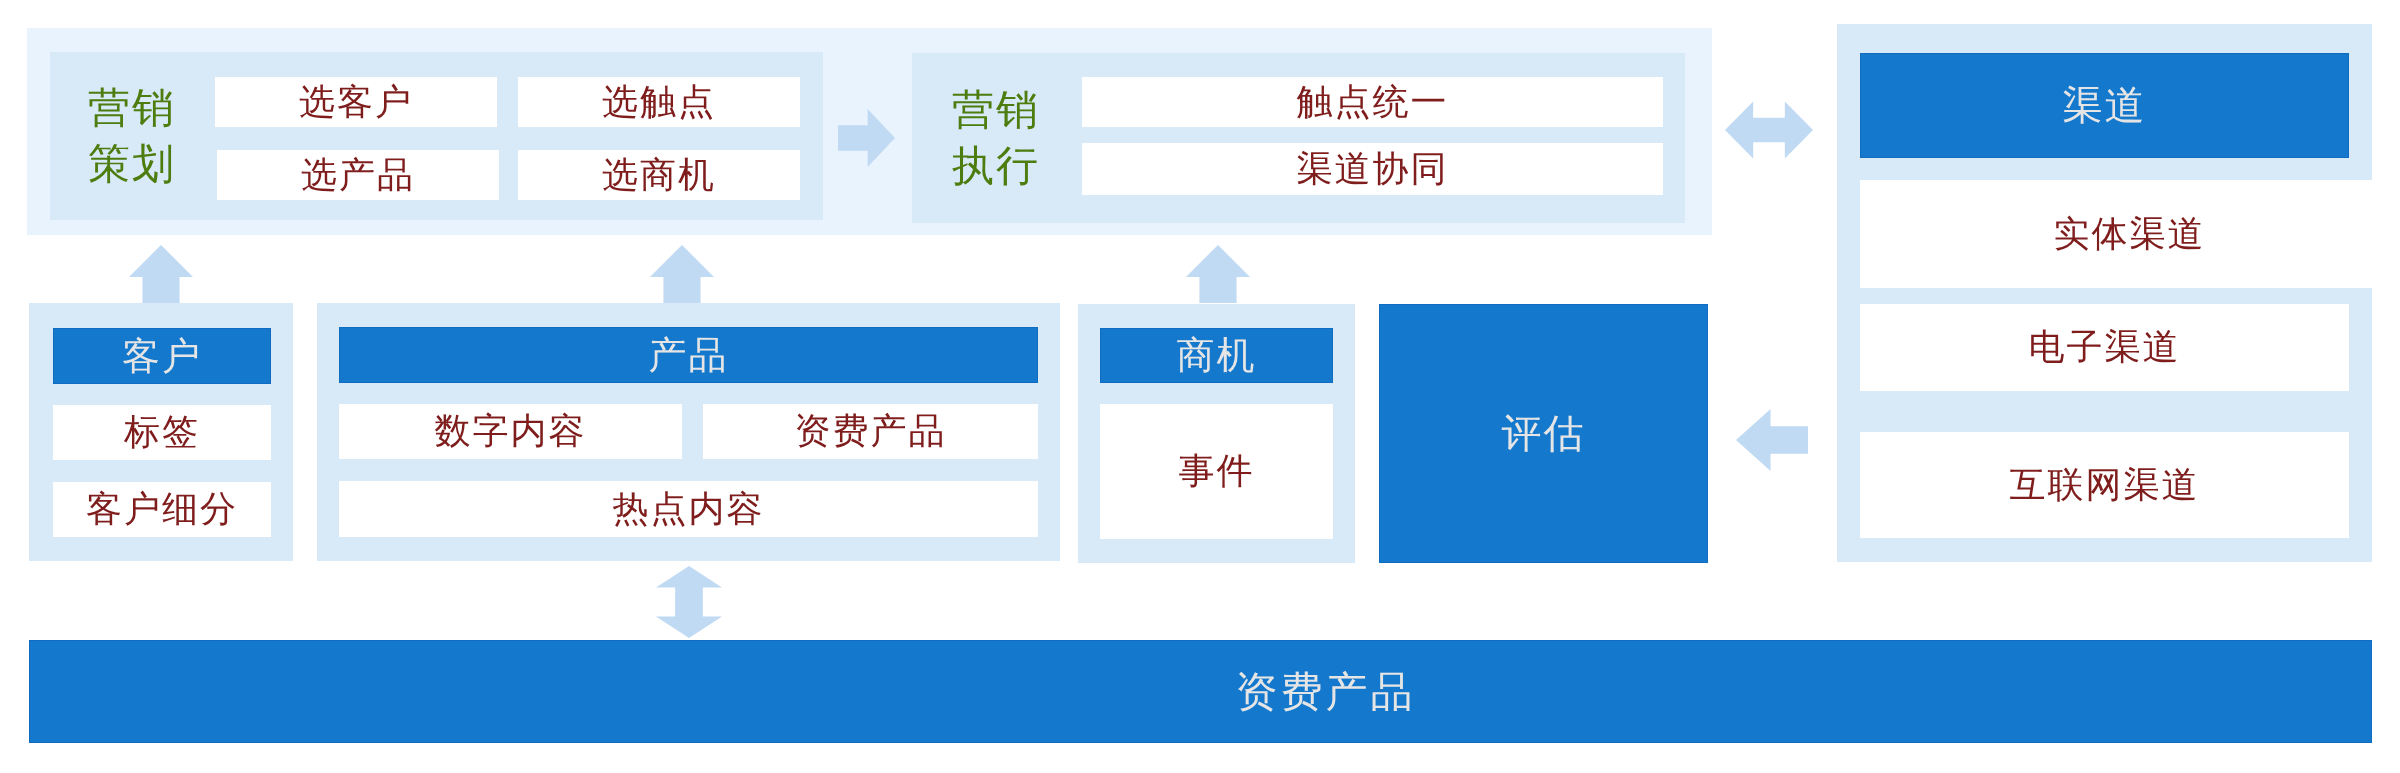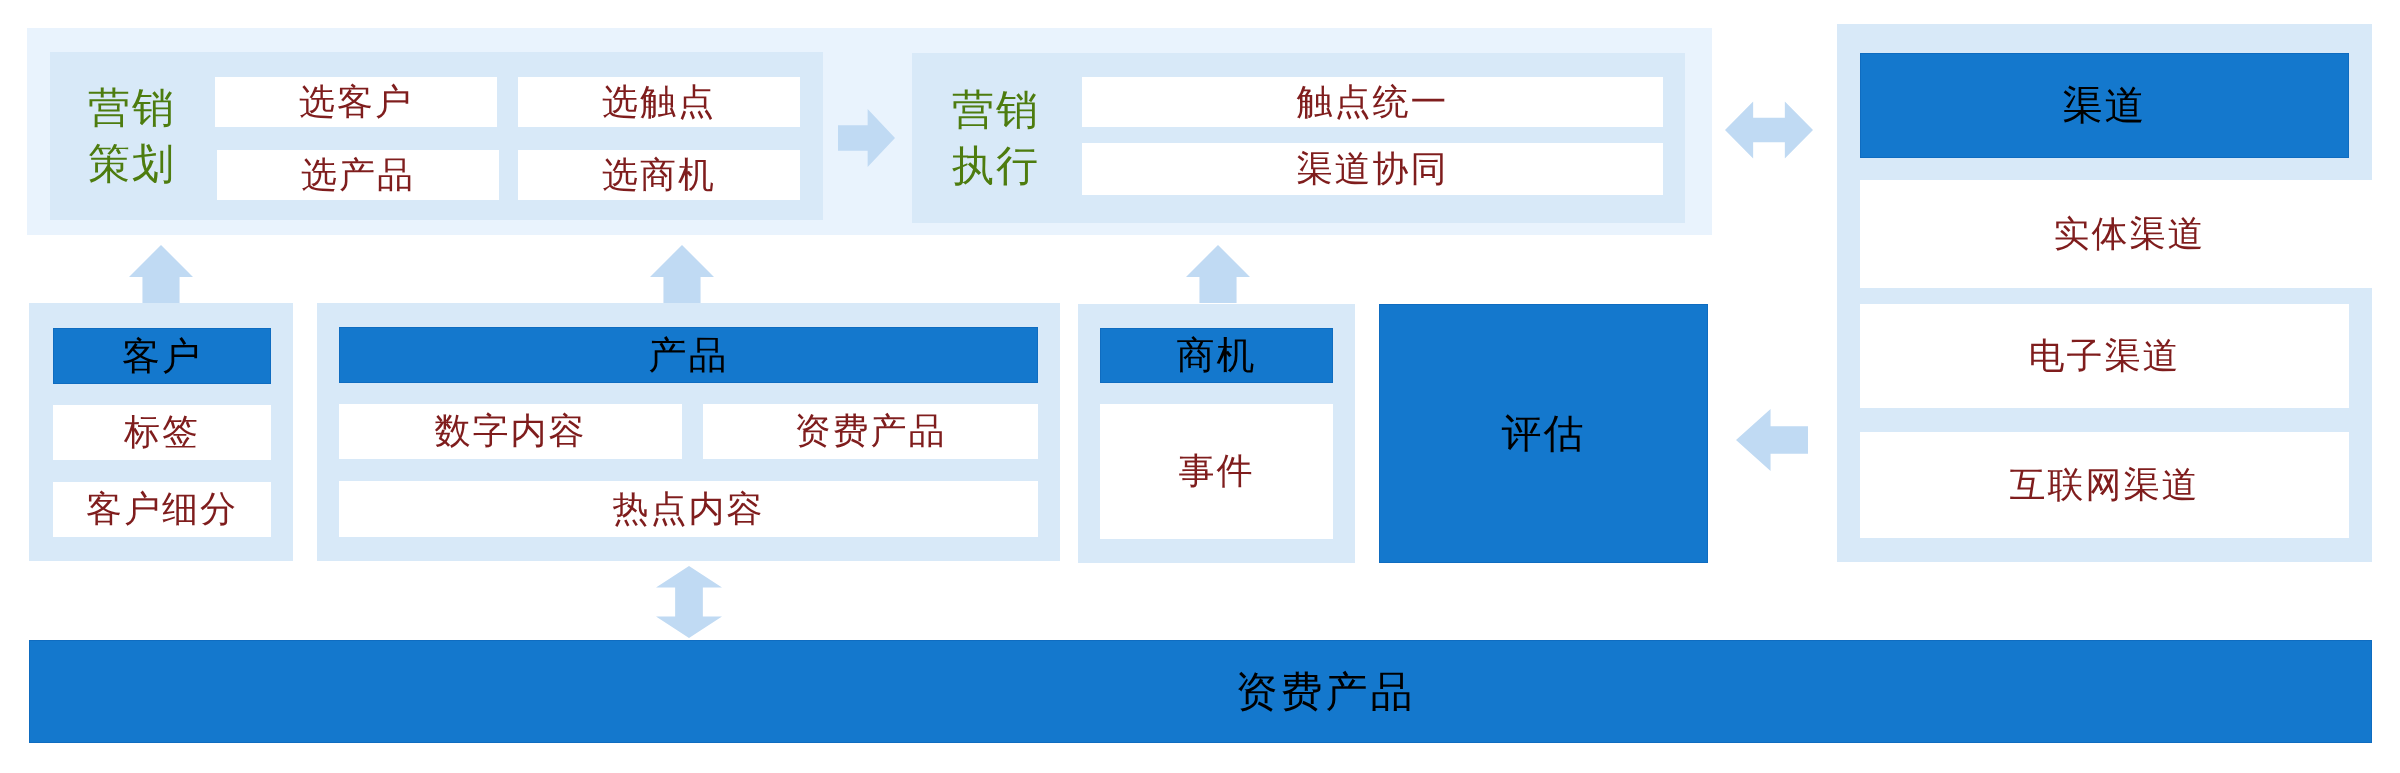--- a/index.html
+++ b/index.html
@@ -11,21 +11,21 @@
   
   .band{background:#e9f3fd;}
   .panel{background:#d8e9f8;}
   .whitebox{
     background:#ffffff;display:flex;align-items:center;justify-content:center;
     font-size:36px;color:#7f1d1d;letter-spacing:2px;
   }
   .bluebox{
     background:#1478cd;border:1px solid #0f6cc0;box-sizing:border-box;
     display:flex;align-items:center;justify-content:center;
-    color:#000000;letter-spacing:2px;
+    color:#e5e5e5;letter-spacing:2px;
   }
   .panel-label{
     display:flex;flex-direction:column;justify-content:center;
     font-size:42px;line-height:1.33;color:#4d7c0f;letter-spacing:2px;
   }
   
   .arrow{background:#c0daf3;}
   .arrow-right{clip-path:polygon(0 28%,52% 28%,52% 0,100% 50%,52% 100%,52% 72%,0 72%);}
   .arrow-left{clip-path:polygon(100% 28%,48% 28%,48% 0,0 50%,48% 100%,48% 72%,100% 72%);}
   .arrow-up{clip-path:polygon(50% 0,100% 55%,79% 55%,79% 100%,21% 100%,21% 55%,0 55%);}
@@ -44,21 +44,21 @@
   
   .execution-panel{left:912px;top:53px;width:773px;height:170px;}
   .execution-label{left:952px;top:53px;width:110px;height:170px;}
   .box-touch-unify{left:1082px;top:77px;width:581px;height:50px;}
   .box-channel-syn{left:1082px;top:143px;width:581px;height:52px;}
   .arr-exec-channel{left:1725px;top:96px;width:88px;height:68px;}
   
   .channel-panel{left:1837px;top:24px;width:535px;height:538px;}
   .channel-header{left:1860px;top:53px;width:489px;height:105px;font-size:40px;}
   .box-physical{left:1860px;top:180px;width:489px;height:108px;padding-left:25px;}
-  .box-electronic{left:1860px;top:304px;width:489px;height:104px;}
+  .box-electronic{left:1860px;top:304px;width:489px;height:87px;}
   .box-internet{left:1860px;top:432px;width:489px;height:106px;}
   
   .arr-up-customer{left:129px;top:245px;width:64px;height:58px;}
   .arr-up-product{left:650px;top:245px;width:64px;height:58px;}
   .arr-up-opportunity{left:1186px;top:245px;width:64px;height:58px;}
   
   .customer-panel{left:29px;top:303px;width:264px;height:258px;}
   .customer-header{left:53px;top:328px;width:218px;height:56px;font-size:38px;}
   .box-tags{left:53px;top:405px;width:218px;height:55px;}
   .box-segment{left:53px;top:482px;width:218px;height:55px;}

